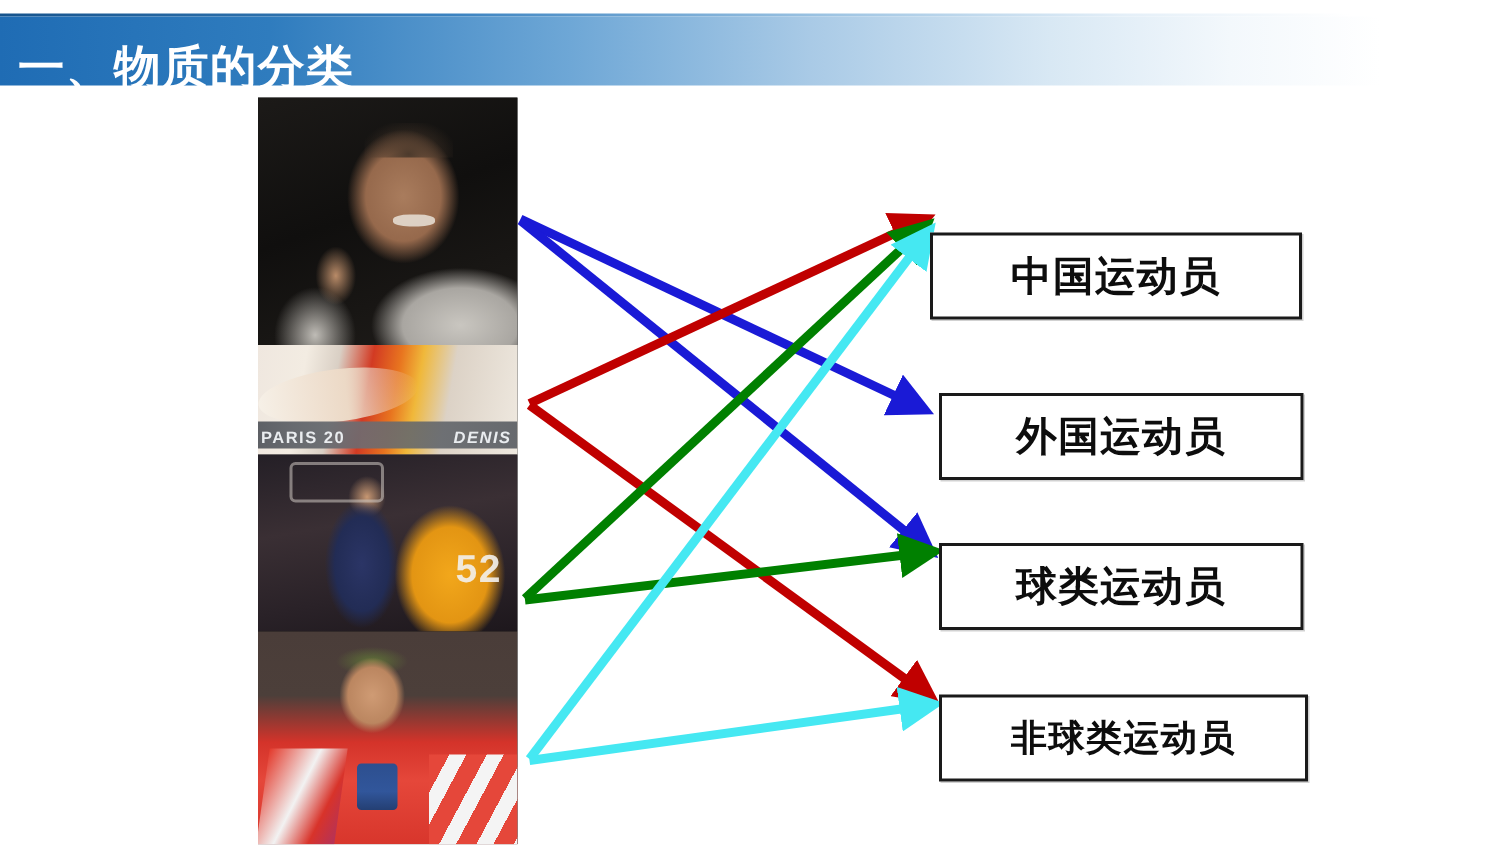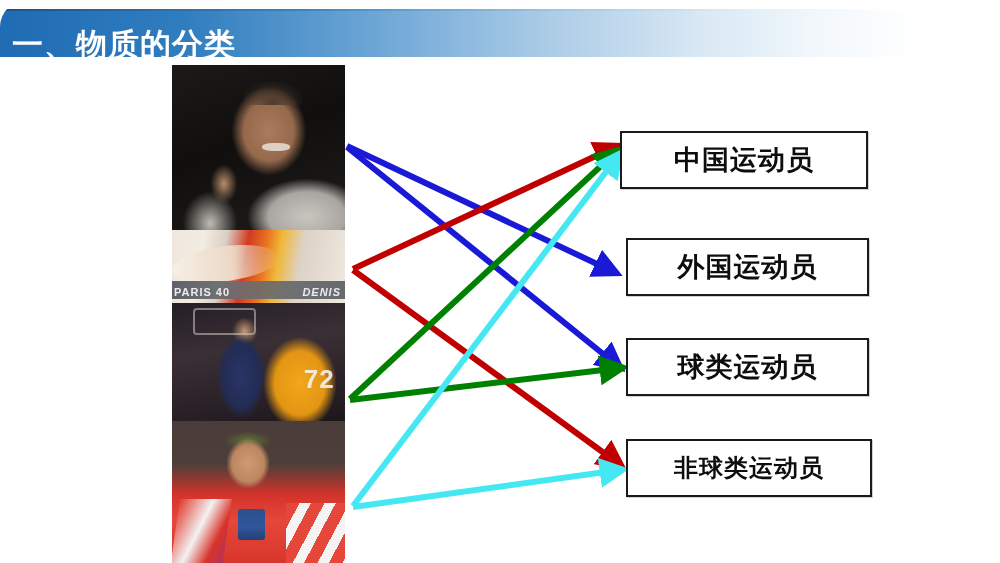--- a/index.html
+++ b/index.html
@@ -7,21 +7,20 @@
     padding: 0;
     background: #ffffff;
   }
   #slide {
     position: relative;
     width: 1000px;
     height: 563px;
     background: #ffffff;
     overflow: hidden;
     font-family: "Liberation Sans", "DejaVu Sans", sans-serif;
-    border-radius: 27px;
   }
 
   
   #header-banner {
     position: absolute;
     left: 0;
     top: 11px;
     width: 1000px;
     height: 46px;
     background: linear-gradient(to right,
@@ -214,20 +213,21 @@
   
   .category-box {
     position: absolute;
     box-sizing: border-box;
     background: #ffffff;
     border: 2px solid #1a1a1a;
     display: flex;
     align-items: center;
     justify-content: center;
     box-shadow: 1px 1px 0 rgba(0,0,0,.18);
+    margin-top: 24px;
   }
   .category-label {
     font-size: 27px;
     font-weight: bold;
     color: #0d0d0d;
     letter-spacing: 1px;
     white-space: nowrap;
   }
   #category-box-0 { left: 620px; top: 131px; width: 248px; height: 58px; }
   #category-box-1 { left: 626px; top: 238px; width: 243px; height: 58px; }
@@ -249,28 +249,28 @@
 
     <div class="photo" id="photo-athlete-1">
       <div id="photo-a1-hairline"></div>
       <div id="photo-a1-smile"></div>
       <span class="photo-label">男子运动员照片（浅灰西装，深色背景，微笑举手）</span>
     </div>
 
     <div class="photo" id="photo-athlete-2">
       <div id="photo-a2-limb"></div>
       <div id="photo-a2-banner"></div>
-      <span id="photo-a2-text-left">PARIS 40</span>
+      <span id="photo-a2-text-left">PARIS 20</span>
       <span id="photo-a2-text-right">DENIS</span>
       <span class="photo-label">体操运动员照片（红黄色队服，鞍马）</span>
     </div>
 
     <div class="photo" id="photo-athlete-3">
       <div id="photo-a3-hoop"></div>
-      <span id="photo-a3-number">72</span>
+      <span id="photo-a3-number">52</span>
       <span class="photo-label">篮球运动员照片（深蓝色球衣对抗黄色球衣）</span>
     </div>
 
     <div class="photo" id="photo-athlete-4">
       <div id="photo-a4-stripe-l"></div>
       <div id="photo-a4-stripe-r"></div>
       <div id="photo-a4-collar"></div>
       <span class="photo-label">戴桂冠的运动员照片（红白相间运动服，颁奖）</span>
     </div>
 

